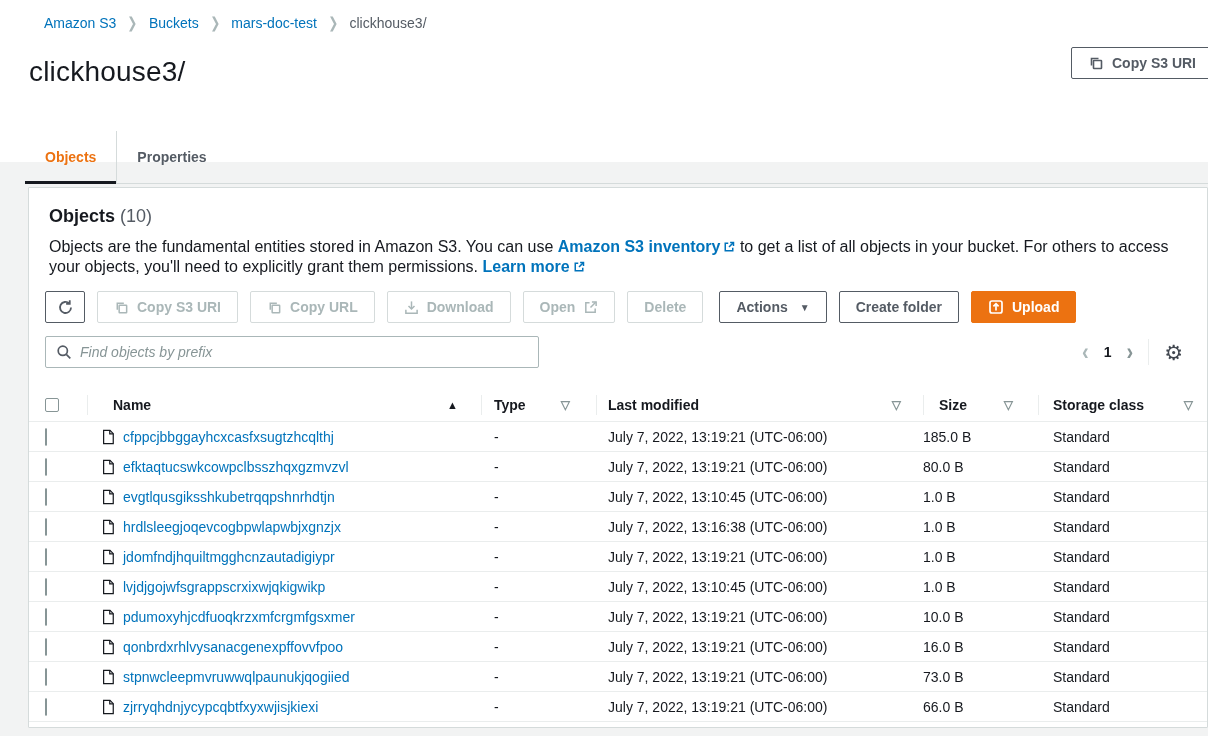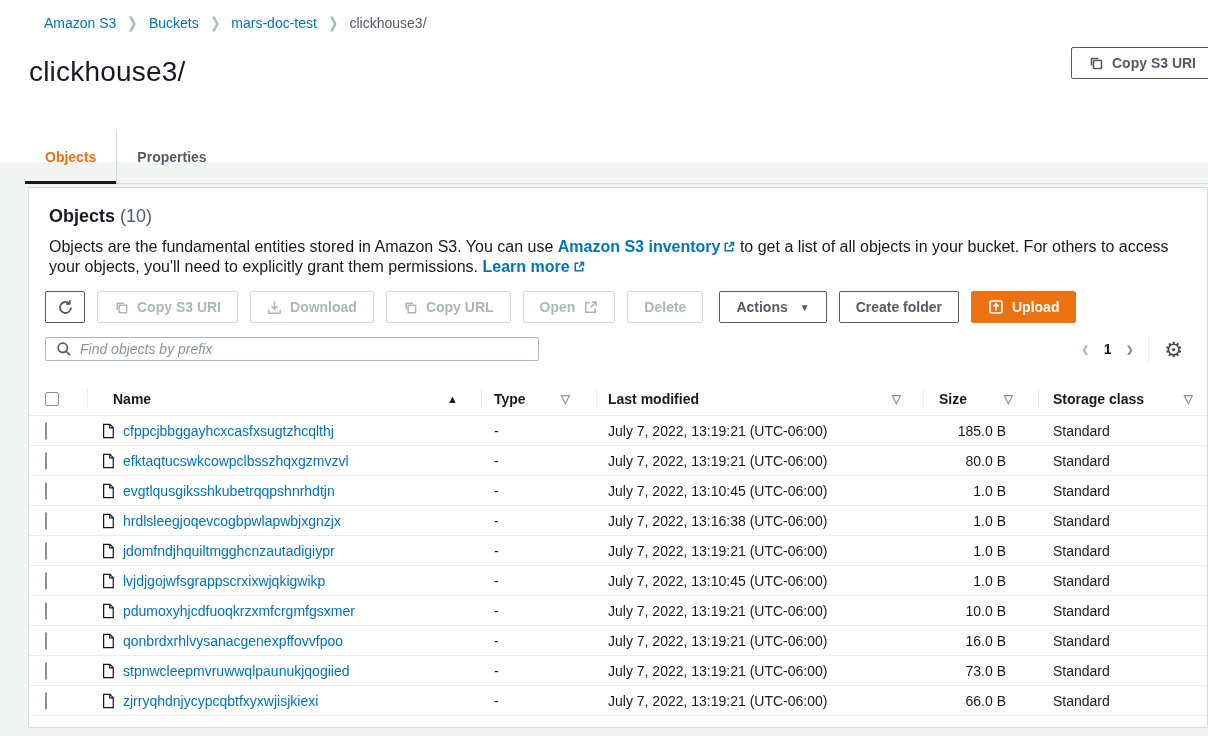--- a/index.html
+++ b/index.html
@@ -52,21 +52,21 @@
   }
   .btn.icon-only { width:40px; justify-content:center; padding:0; }
   .btn.disabled { border-color:#d5dbdb; color:#aab7b8; cursor:default; }
   .btn.disabled svg { stroke:#aab7b8; }
   .btn.primary { background:#ec7211; border-color:#ec7211; color:#fff; }
   .btn .caret { font-size:10px; margin-left:4px; }
   .gap-md { margin-left:4px; }
   
   .search-row { display:flex; align-items:center; padding:13px 20px 0 16px; }
   .search-box {
-    width:494px; height:24px; border:1px solid #aab7b8; border-radius:2px;
+    width:494px; height:32px; border:1px solid #aab7b8; border-radius:2px;
     display:flex; align-items:center; padding:0 10px; gap:8px; background:#fff;
   }
   .search-box input {
     border:none; outline:none; flex:1; font-size:14px; font-style:italic;
     color:#16191f; font-family:inherit; background:transparent;
   }
   .search-box input::placeholder { color:#879596; font-style:italic; }
   .spacer { flex:1; }
   .pager { display:flex; align-items:center; gap:15px; padding-right:4px; }
   .pg-chev { font-size:20px; line-height:1; cursor:pointer; font-weight:bold; transform:scaleY(1.2); }
@@ -89,21 +89,21 @@
   .hc-storage { padding:0 14px 0 15px; }
   .sort-asc { margin-left:auto; font-size:11px; color:#16191f; }
   .sort-none { margin-left:auto; font-size:12px; color:#879596; }
   .t-row { height:30px; border-bottom:1px solid #eaeded; font-size:14px; }
   .cell-check { padding-left:16px; }
   .checkbox { width:14px; height:14px; border:1px solid #879596; border-radius:2px; background:#fff; cursor:pointer; }
   .cell-name { display:flex; align-items:flex-start; gap:8px; padding-left:14px; overflow:hidden; }
   .cell-name a { color:#0073bb; text-decoration:none; cursor:pointer; white-space:nowrap; }
   .cell-type { padding-left:13px; }
   .cell-mod { padding-left:12px; white-space:nowrap; }
-  .cell-size { text-align:right; padding-right:32px; white-space:nowrap; }
+  .cell-size { text-align:left; padding-right:32px; white-space:nowrap; }
   .cell-storage { padding-left:15px; }
   svg { display:block; }
 </style>
 </head>
 <body>
 
 <div class="top">
   <div class="breadcrumb">
     <a>Amazon S3</a>
     <span class="crumb-sep">❯</span>
@@ -166,35 +166,35 @@
         <svg width="15" height="15" viewBox="0 0 16 16" fill="none" stroke="#aab7b8" stroke-width="1.6">
             <path d="M10.5 3.5h-7v7"></path>
             <rect x="5.5" y="5.5" width="8" height="8" rx="0.5"></rect>
           </svg>
       </span>
       <span>Copy S3 URI</span>
     </button>
     <button class="btn disabled">
       <span>
         <svg width="15" height="15" viewBox="0 0 16 16" fill="none" stroke="#aab7b8" stroke-width="1.6">
+            <path d="M10.5 3.5h-7v7"></path>
+            <rect x="5.5" y="5.5" width="8" height="8" rx="0.5"></rect>
+          </svg>
+      </span>
+      <span>Copy URL</span>
+    </button>
+    <button class="btn disabled">
+      <span>
+        <svg width="15" height="15" viewBox="0 0 16 16" fill="none" stroke="#aab7b8" stroke-width="1.6">
             <path d="M8 1.5v8"></path>
             <path d="M4.8 6.3L8 9.5l3.2-3.2"></path>
             <path d="M2 10.5v3.5h12v-3.5"></path>
           </svg>
       </span>
       <span>Download</span>
-    </button>
-    <button class="btn disabled">
-      <span>
-        <svg width="15" height="15" viewBox="0 0 16 16" fill="none" stroke="#aab7b8" stroke-width="1.6">
-            <path d="M10.5 3.5h-7v7"></path>
-            <rect x="5.5" y="5.5" width="8" height="8" rx="0.5"></rect>
-          </svg>
-      </span>
-      <span>Copy URL</span>
     </button>
     <button class="btn disabled">
       <span>Open</span>
       <span>
         <svg width="15" height="15" viewBox="0 0 16 16" fill="none" stroke="#aab7b8" stroke-width="1.6">
             <path d="M7 3H3v10h10V9"></path>
             <path d="M9.5 2h4.5v4.5"></path>
             <path d="M13.5 2.5L8 8"></path>
           </svg>
       </span>

